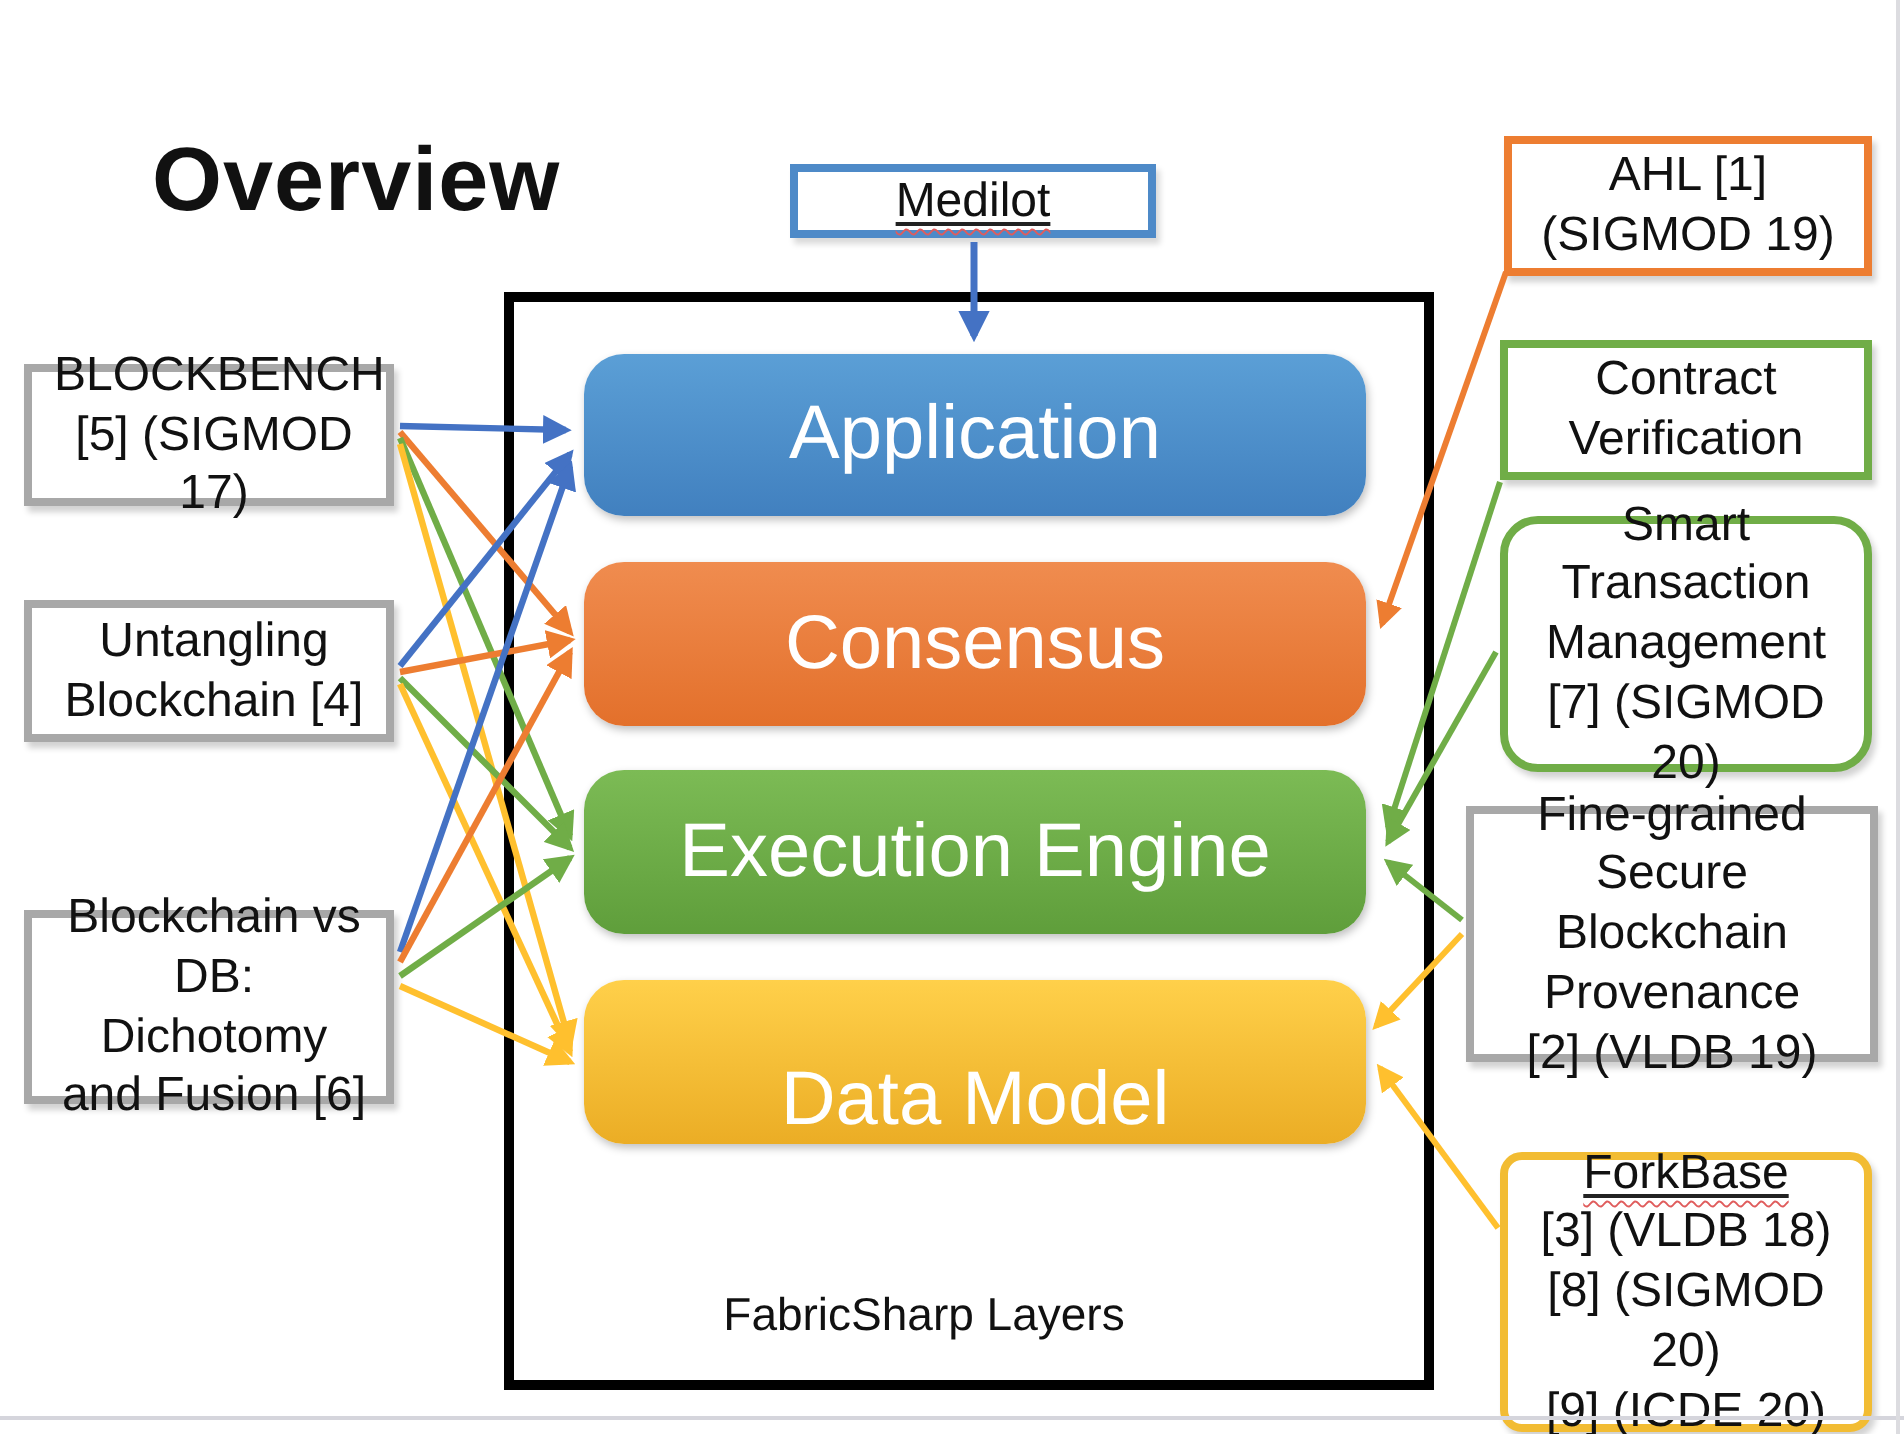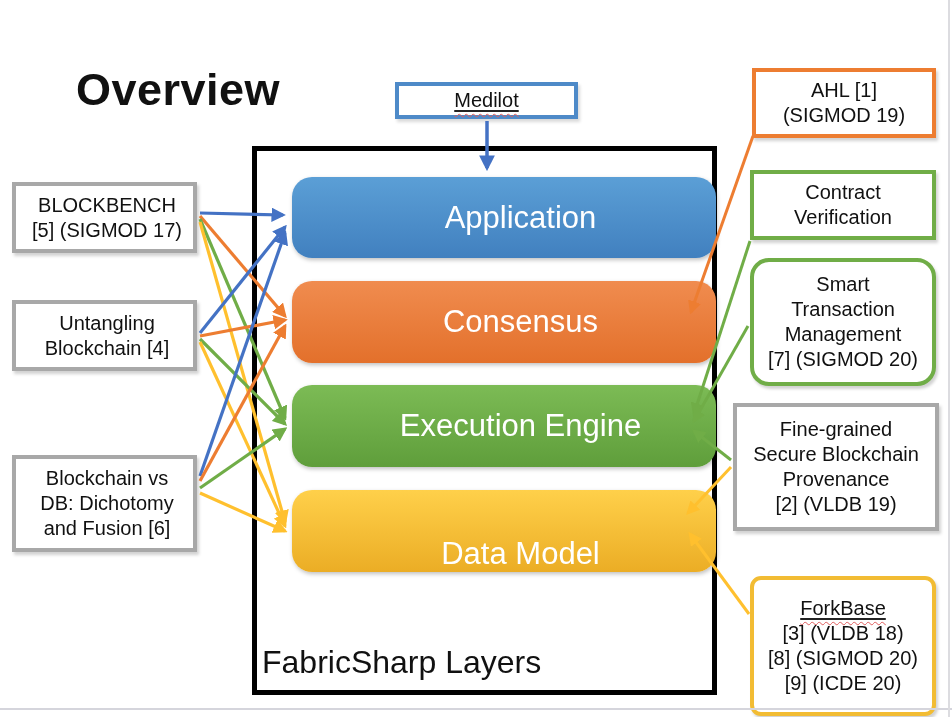--- a/index.html
+++ b/index.html
@@ -7,21 +7,21 @@
     position:relative;width:952px;height:717px;background:#ffffff;overflow:hidden;
     font-family:"Liberation Sans",sans-serif;color:#1a1a1a;
   }
   .slide-title{
     position:absolute;left:76px;top:64px;font-size:45px;font-weight:700;color:#111;
     letter-spacing:0.5px;
   }
   
   .obox{
     position:absolute;background:#fff;box-sizing:border-box;
-    display:flex;align-items:center;font-size:20px;line-height:1.24;color:#111;
+    display:flex;align-items:center;font-size:24px;line-height:1.24;color:#111;
     box-shadow:2px 3px 3px rgba(0,0,0,0.18);
   }
   .obox .multiline{white-space:pre-line;width:100%;}
   .left-align{padding:4px 6px 4px 11px;text-align:center;}
   .center-align{padding:4px 6px;text-align:center;justify-content:center;}
   .b-gray{border:4px solid #A8A8A8;}
   .b-orange{border:4px solid #ED7D31;}
   .b-green{border:4px solid #70AD47;}
   .b-yellow{border:4px solid #F2BC33;}
   .b-blue{border:4px solid #4E8AC8;}
@@ -44,30 +44,30 @@
   .wavy{text-decoration:underline wavy #E05C5C;text-decoration-thickness:1px;
     text-underline-offset:5.5px;}
 
   .main-box{
     position:absolute;left:252px;top:146px;width:465px;height:549px;
     border:5px solid #000;box-sizing:border-box;background:transparent;
   }
   .layer{
     position:absolute;left:292px;width:391px;height:81px;border-radius:20px;
     display:flex;align-items:center;justify-content:center;
-    color:#fff;font-size:31px;box-shadow:1px 2px 4px rgba(0,0,0,0.25);padding-left:33px;
+    color:#fff;font-size:38px;box-shadow:1px 2px 4px rgba(0,0,0,0.25);
   }
   #layer-application{top:177px;background:linear-gradient(#5B9FD6,#4180BF);}
   #layer-consensus{top:281px;height:82px;background:linear-gradient(#F08C4F,#E3702B);}
   #layer-execution{top:385px;height:82px;background:linear-gradient(#7CBB55,#5F9E3B);}
   #layer-datamodel{top:490px;height:82px;background:linear-gradient(#FFD04A,#EBAD25);align-items:flex-end;}
 
   .fabricsharp-label{
-    position:absolute;left:262px;top:644px;width:400px;text-align:left;
-    font-size:32px;color:#111;
+    position:absolute;left:262px;top:644px;width:400px;text-align:center;
+    font-size:23px;color:#111;
   }
   .arrow-layer{position:absolute;left:0;top:0;width:952px;height:717px;
     pointer-events:none;z-index:6;}
   .slide-bottom-edge{position:absolute;left:0;top:708px;width:952px;height:2px;
     background:#D5D5DC;}
   .slide-right-edge{position:absolute;left:948px;top:0;width:2px;height:717px;
     background:#DCDCE0;}
 </style>
 </head>
 <body>

